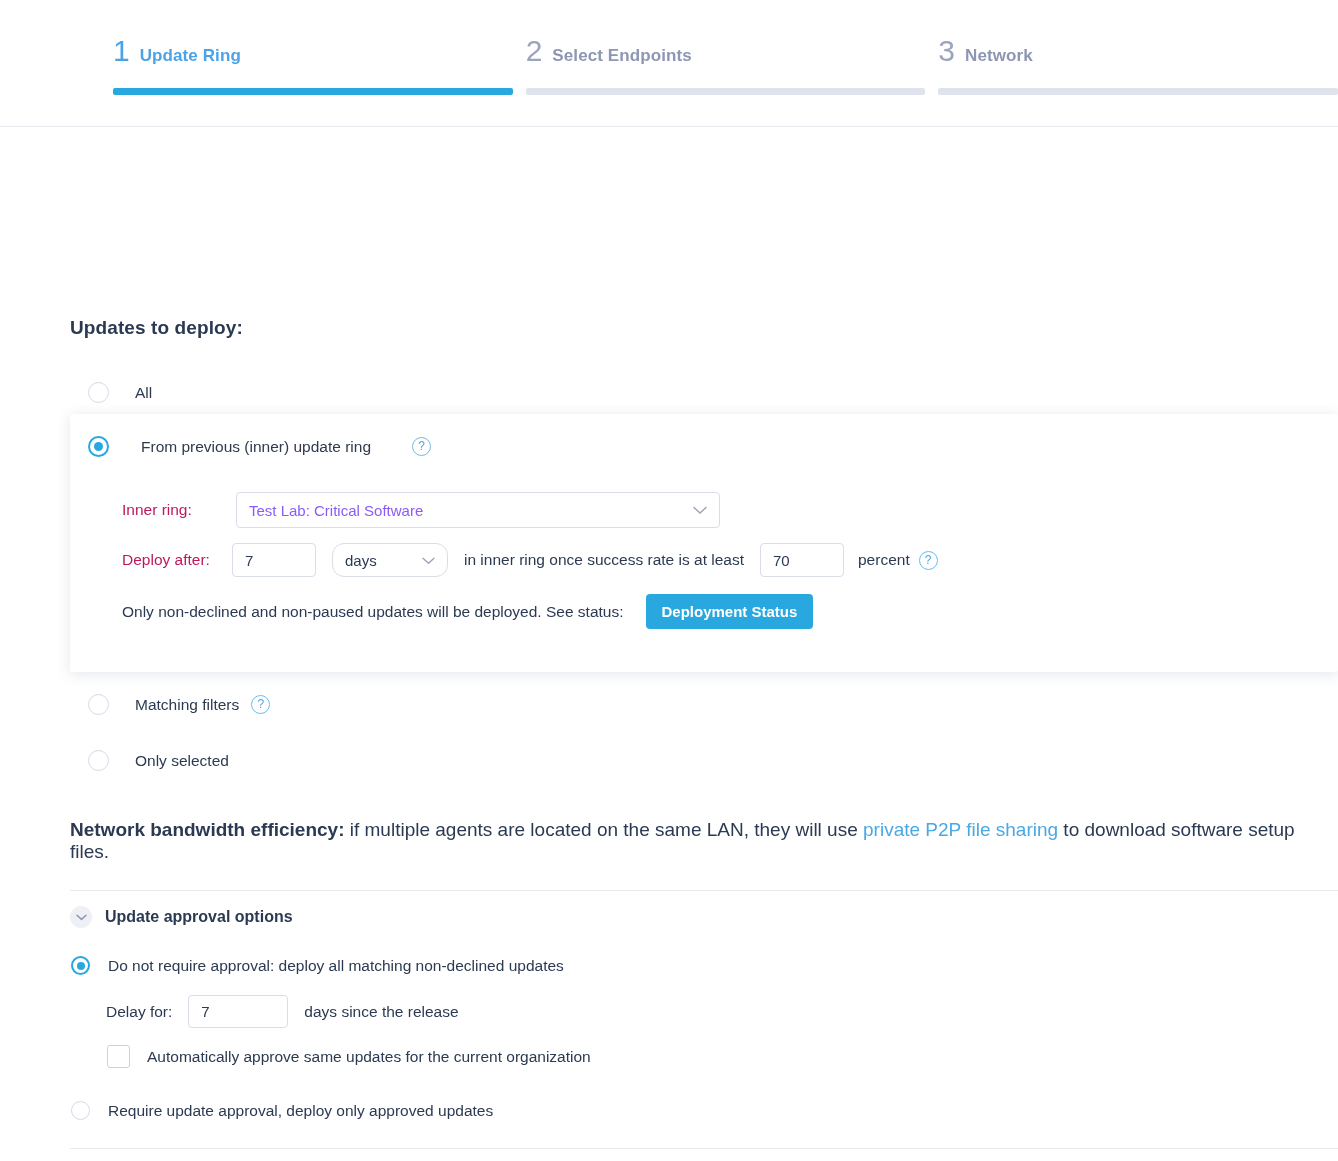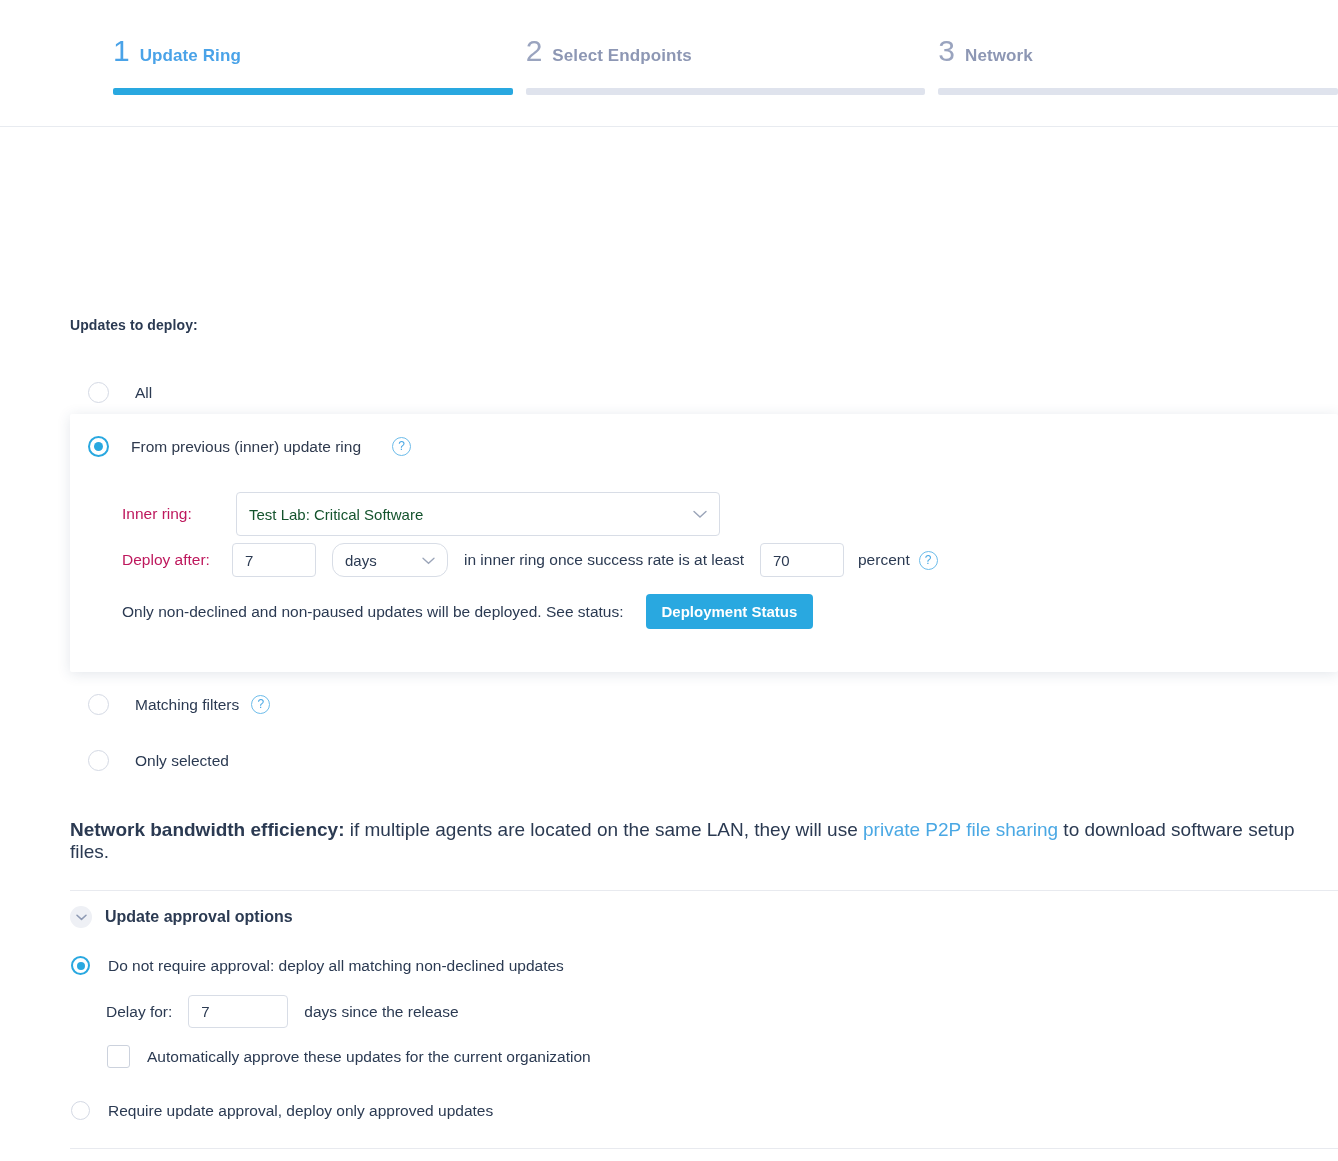--- a/index.html
+++ b/index.html
@@ -43,21 +43,21 @@
   .step-bar {
     height:7px; border-radius:2px; background:#dfe3ed; margin-top:6px;
   }
   .step.active .step-bar { background:#29a8e0; }
 
   
   .content { position:relative; padding:0; }
 
   .section-title {
     position:absolute; left:70px; top:190px;
-    font-size:14px; font-weight:700; color:#2b3a52;
+    font-size:19px; font-weight:700; color:#2b3a52;
     letter-spacing:.1px;
   }
 
   .option-row {
     position:absolute;
     display:flex; align-items:center; gap:26px;
     font-size:15.5px; color:#2b3a52;
   }
 
   
@@ -87,34 +87,34 @@
 
   
   .inner-card {
     position:absolute; left:70px; top:287px; right:0; height:258px;
     background:#ffffff;
     box-shadow:0 2px 14px rgba(40,60,100,0.13), 0 0 0 0 rgba(0,0,0,0);
     border-radius:2px;
     z-index:3;
   }
   .inner-card .card-radio-row {
-    display:flex; align-items:center; gap:22px;
+    display:flex; align-items:center; gap:32px;
     position:absolute; left:18px; top:22px;
     font-size:15.5px;
   }
   .field-row {
     position:absolute; display:flex; align-items:center;
     font-size:15.5px; color:#2b3a52;
   }
   .field-label { color:#be185d; }
 
   .select-box {
-    width:484px; height:44px; border:1px solid #d8dde6; border-radius:4px;
+    width:484px; height:36px; border:1px solid #d8dde6; border-radius:4px;
     background:#fff; display:flex; align-items:center;
-    padding:0 12px; font-size:15px; color:#14532d;
+    padding:0 12px; font-size:15px; color:#8b5cf6;
     justify-content:space-between;
   }
   .chev-sm { color:#9aa4b8; font-size:13px; line-height:1; }
 
   .num-input {
     height:34px; border:1px solid #d8dde6; border-radius:4px;
     background:#fff; display:flex; align-items:center;
     padding:0 12px; font-size:15px; color:#2b3a52;
   }
   .unit-select {
@@ -289,21 +289,21 @@
   <div class="field-row" style="left:106px; top:868px; gap:0;">
     <span style="margin-right:16px;">Delay for:</span>
     <span class="num-input" style="width:100px; height:33px; margin-right:16px;">
       <span>7</span>
     </span>
     <span>days since the release</span>
   </div>
 
   <div class="approval-row" style="left:107px; top:918px; gap:17px;">
     <span class="checkbox"></span>
-    <span>Automatically approve these updates for the current organization</span>
+    <span>Automatically approve same updates for the current organization</span>
   </div>
 
   <div class="approval-row" style="left:71px; top:974px;">
     <span class="radio sm"></span>
     <span>Require update approval, deploy only approved updates</span>
   </div>
 
   <div class="divider" style="top:1021px;"></div>
 
 </div>

